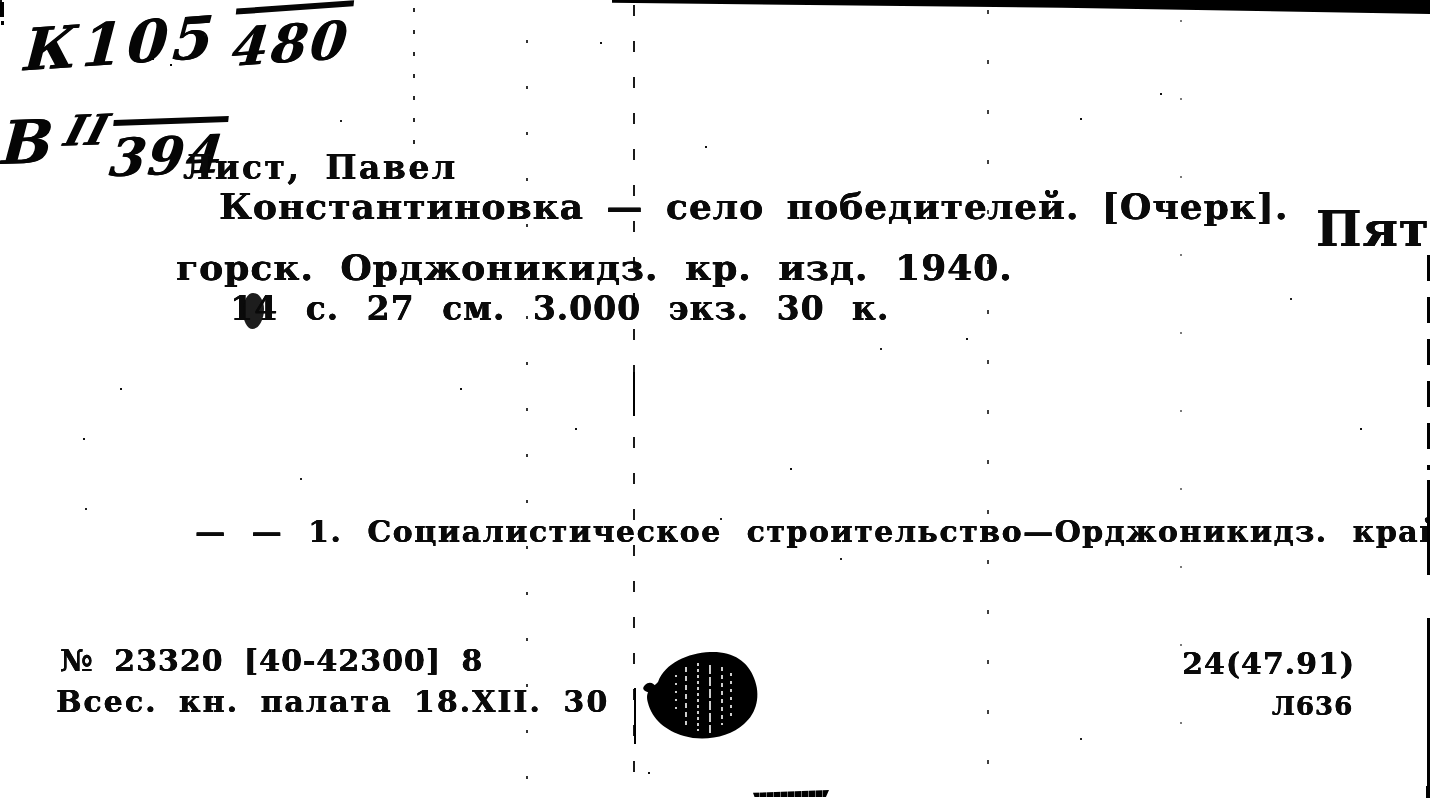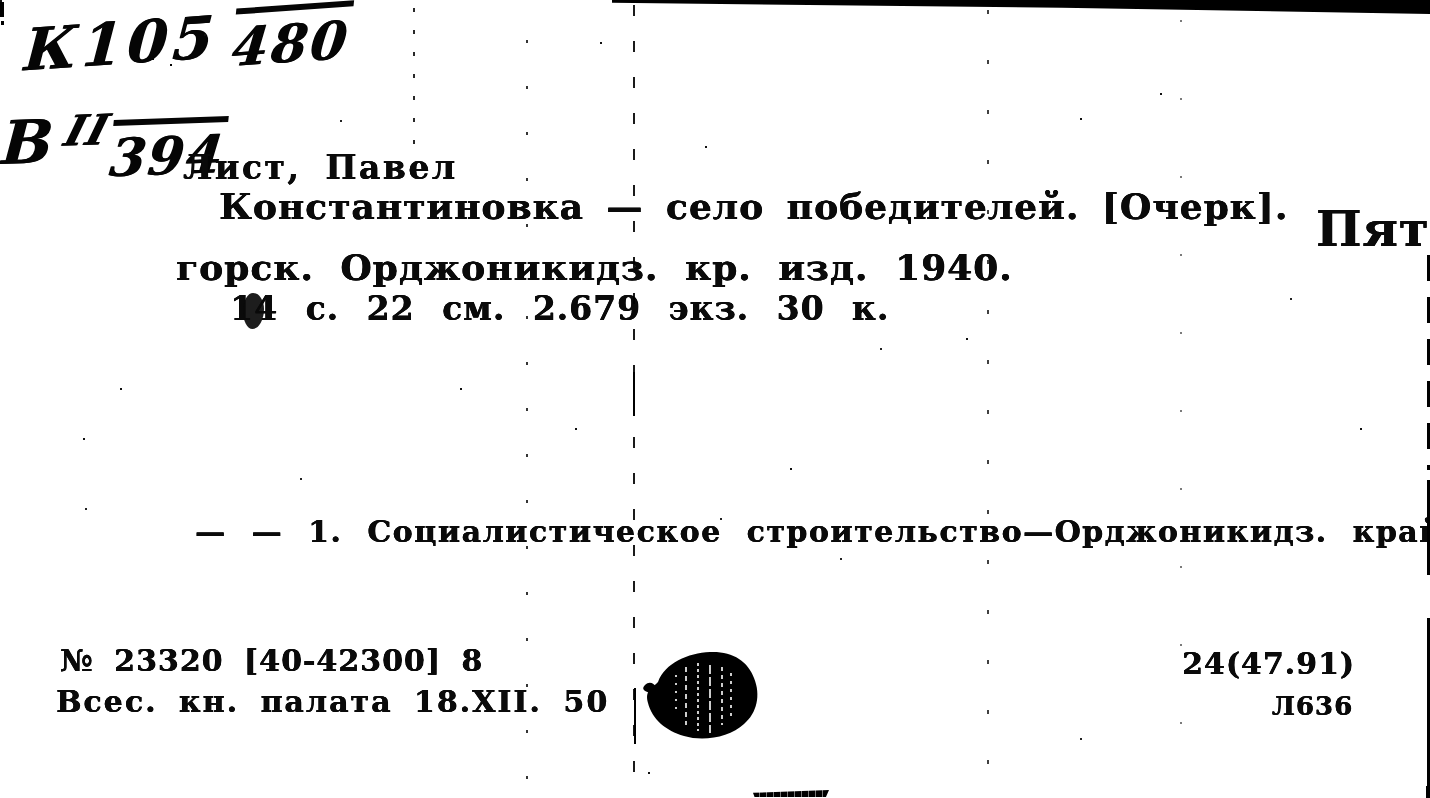--- a/index.html
+++ b/index.html
@@ -89,25 +89,25 @@
   </div>
 
   <div class="hw hw2">
     <span class="main">В</span><span class="sup">II</span><span class="over">394</span>
   </div>
 
   <div class="typed t-author">Лист, Павел</div>
   <div class="typed t-title1">Константиновка — село победителей. [Очерк].</div>
   <div class="typed t-title1b">Пяти-</div>
   <div class="typed t-title2">горск. Орджоникидз. кр. изд. 1940.</div>
-  <div class="typed t-collation">14 с. 22 см. 2.679 экз. 30 к.</div>
+  <div class="typed t-collation">14 с. 27 см. 3.000 экз. 30 к.</div>
   <div class="typed t-subject">— — 1. Социалистическое строительство—Орджоникидз. край.</div>
 
   <div class="typed t-registry">№ 23320 [40-42300] 8</div>
-  <div class="typed t-chamber">Всес. кн. палата 18.XII. 50</div>
+  <div class="typed t-chamber">Всес. кн. палата 18.XII. 30</div>
   <div class="typed t-udc">24(47.91)</div>
   <div class="typed t-cutter">Л636</div>
 
   <div class="artifact band-top"></div>
   <div class="artifact corner-tl"></div>
   <div class="artifact vline vl-413"></div>
   <div class="artifact vline vl-526"></div>
   <div class="artifact vline vl-634"></div>
   <div class="artifact vline vl-634b"></div>
   <div class="artifact vline vl-634c"></div>

